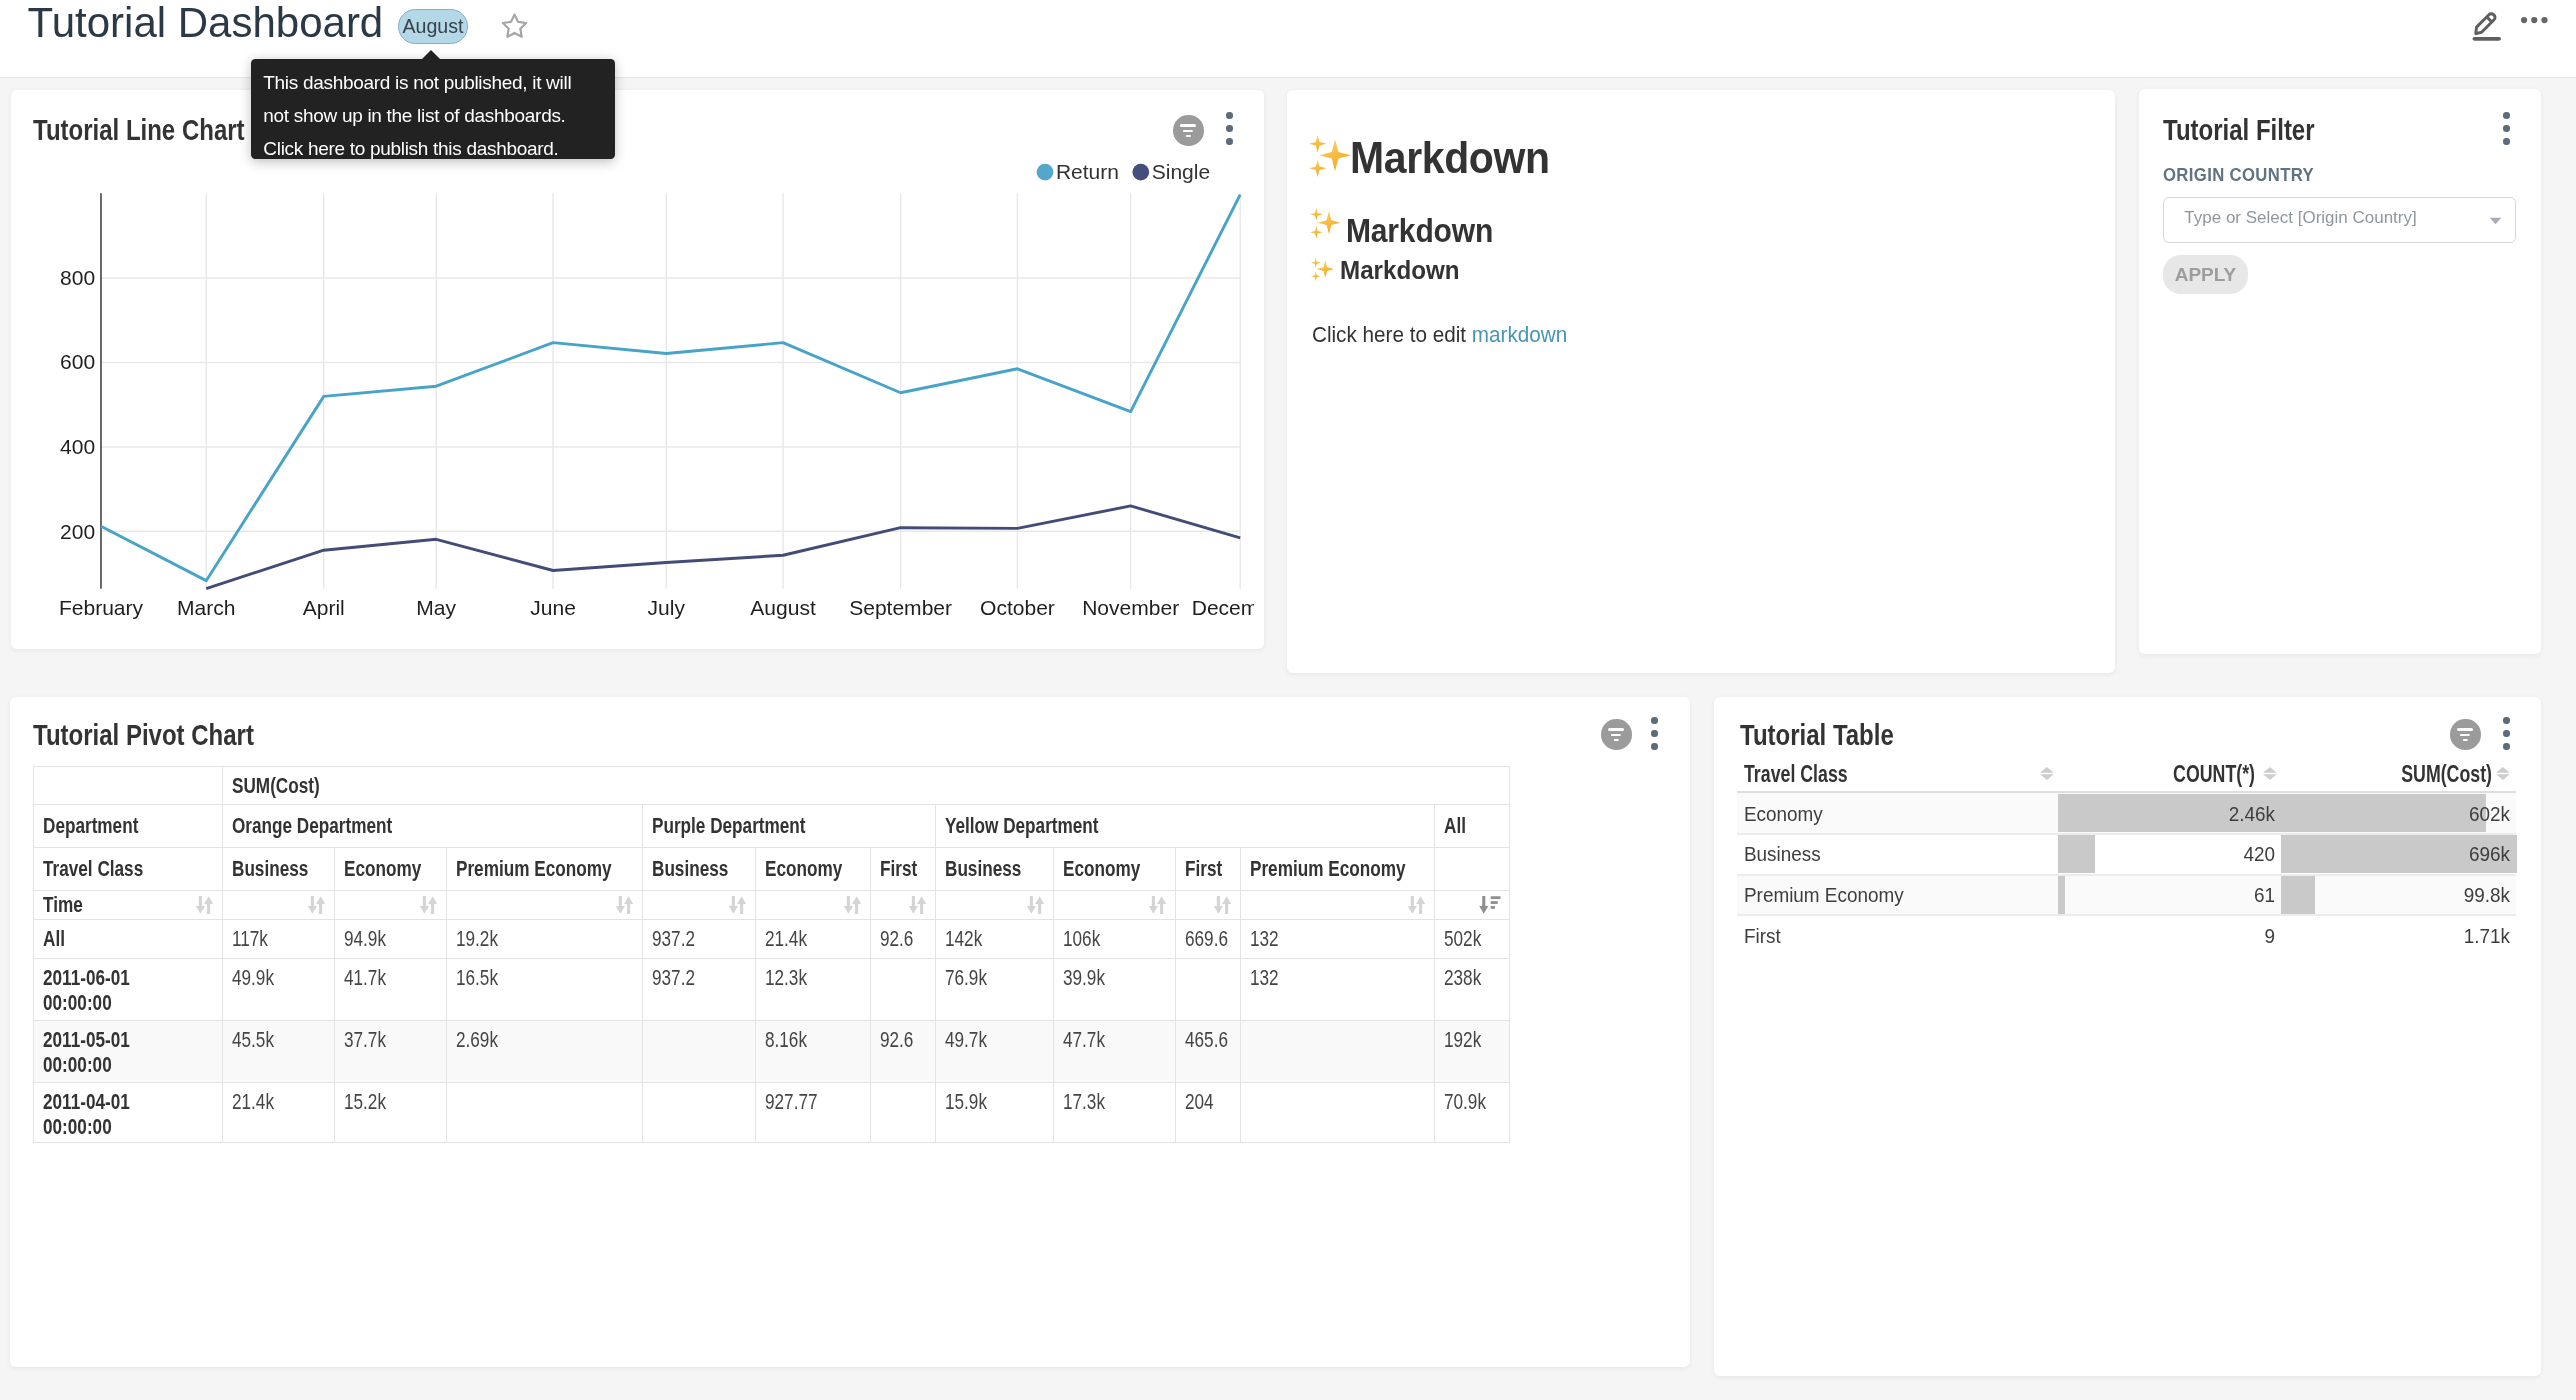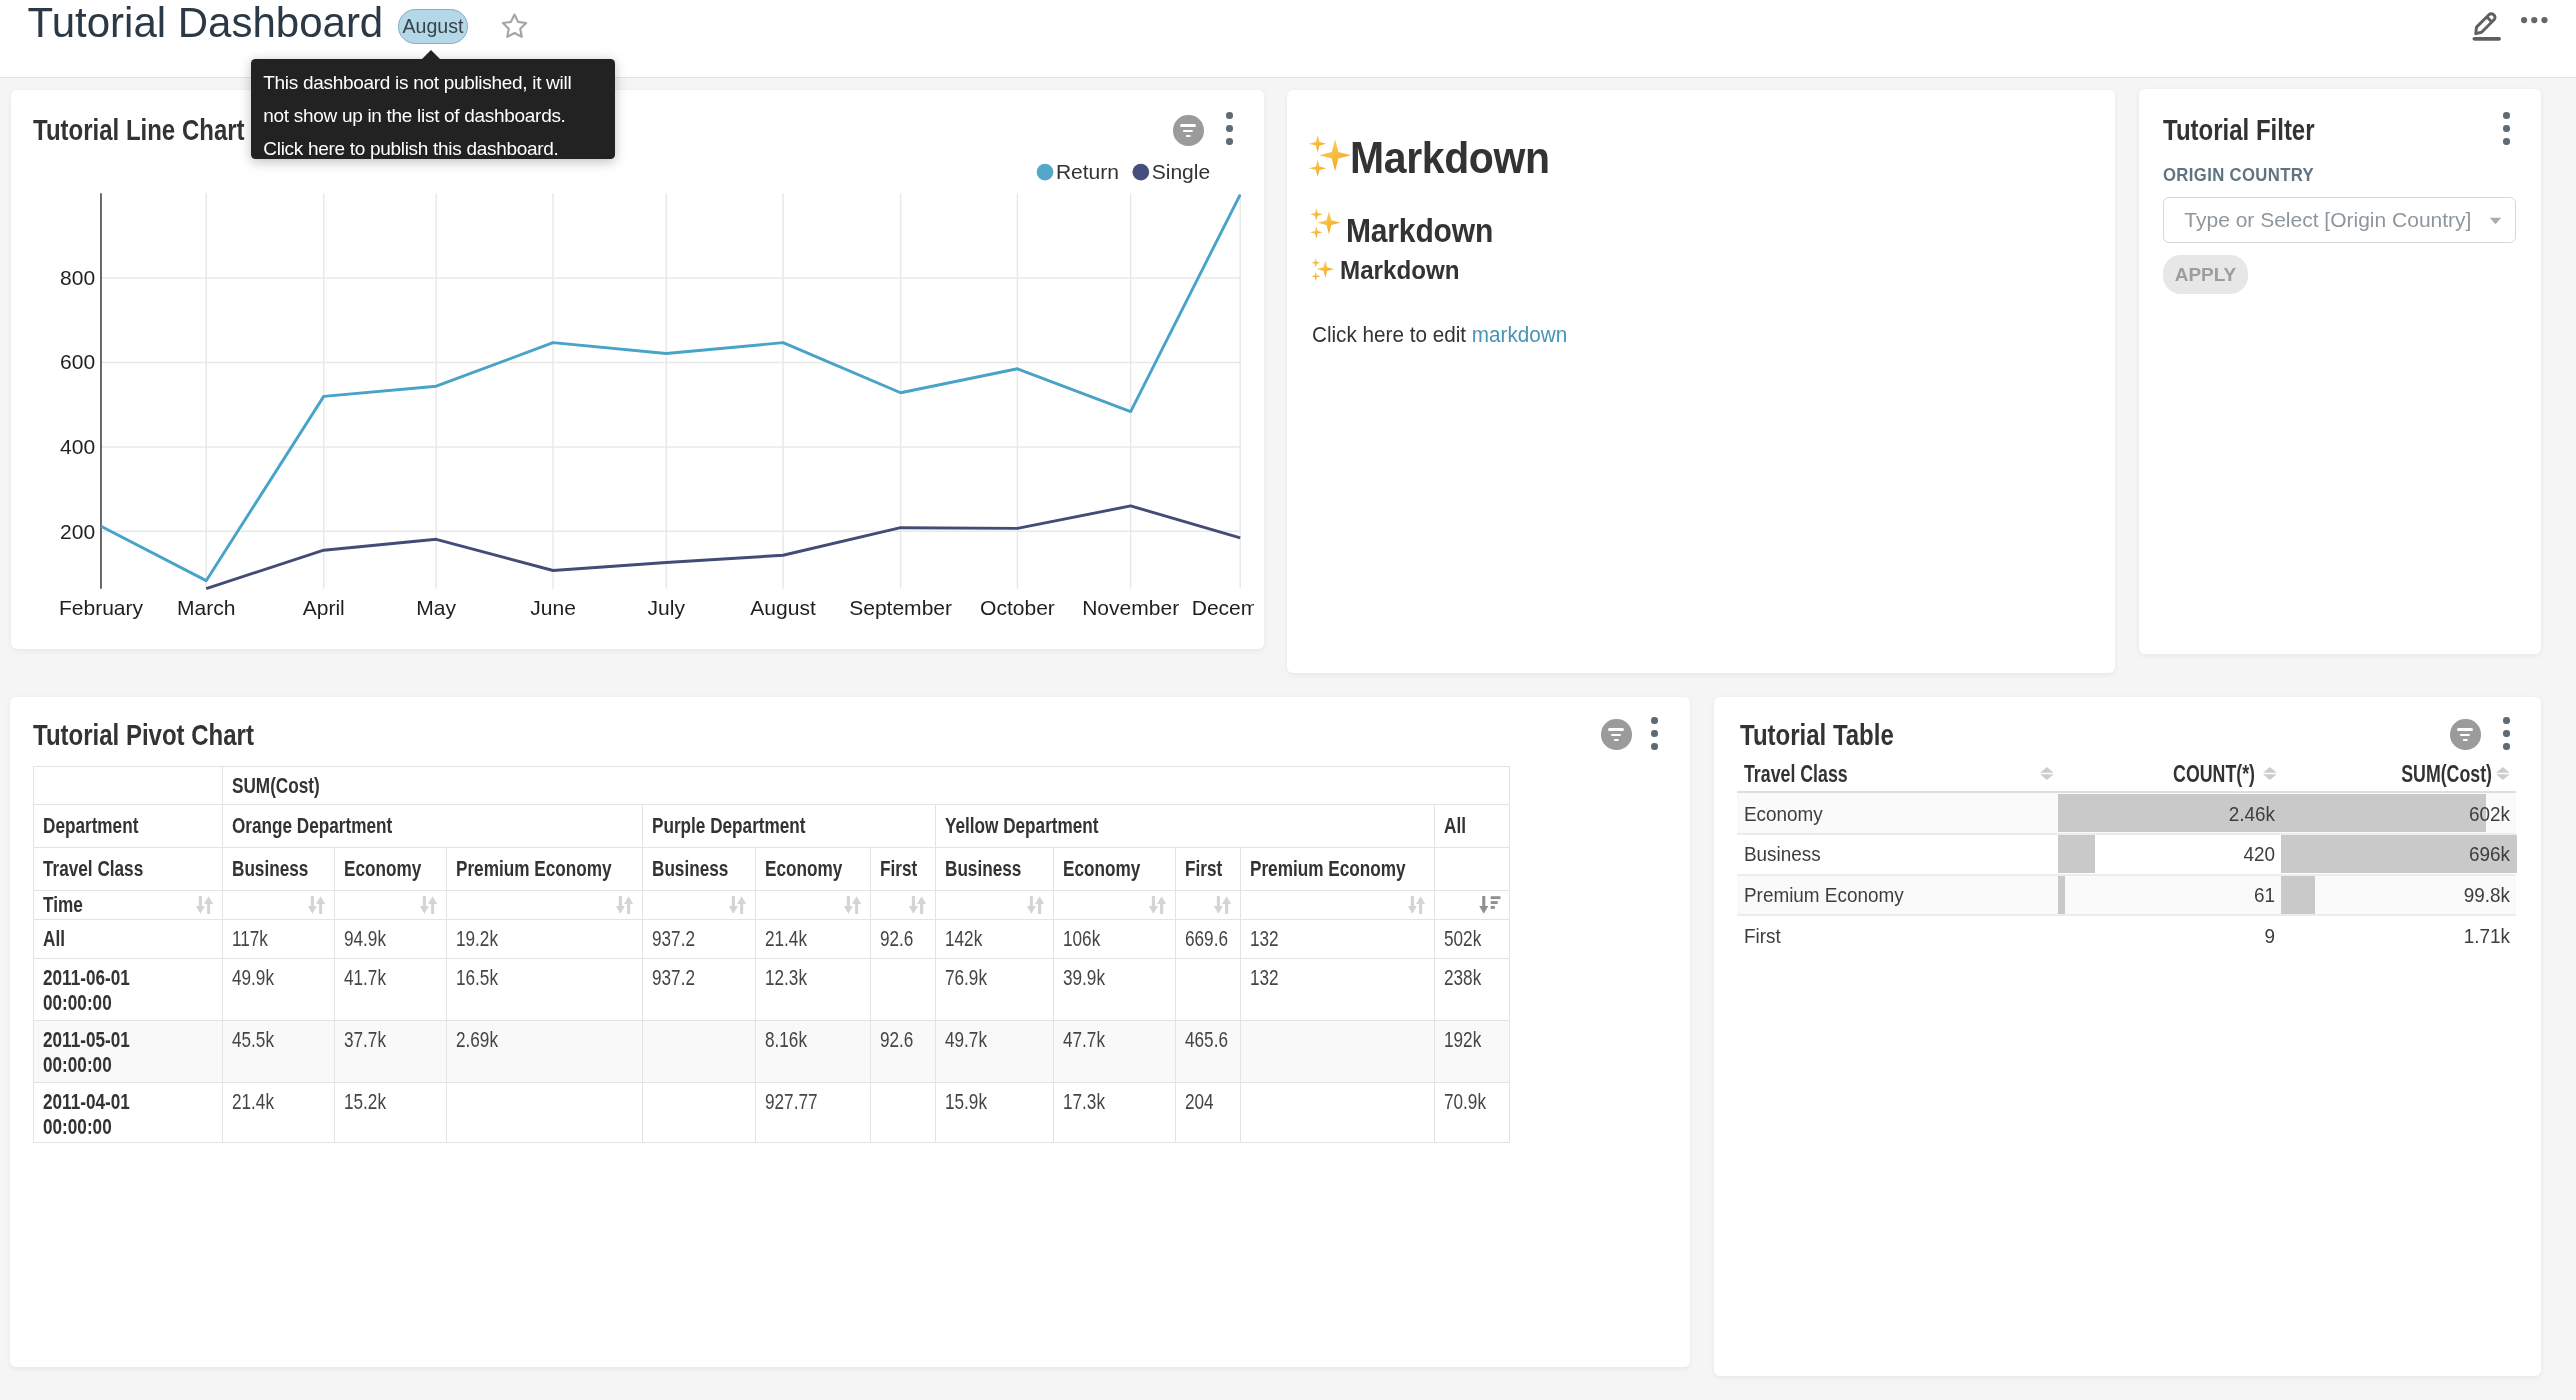--- a/index.html
+++ b/index.html
@@ -152,21 +152,21 @@
   <div class="abs" style="left:1312px; top:322px; font-size:22px; color:#333; transform:scaleX(0.94); transform-origin:0 0;">Click here to edit <span style="color:#4795b4;">markdown</span></div>
 
   <div class="ctitle" style="left:2163px; top:113px;">Tutorial Filter</div>
   <div class="vdots" style="left:2503px; top:112px;">
     <span></span>
     <span></span>
     <span></span>
   </div>
   <div class="abs" style="left:2163px; top:164px; font-size:19px; font-weight:700; color:#5f7380; letter-spacing:0.4px; transform:scaleX(0.88); transform-origin:0 0;">ORIGIN COUNTRY</div>
   <div class="abs" style="left:2163px; top:197px; width:353px; height:46px; border:1.5px solid #d6d6d6; border-radius:5.8px; background:#fff;">
-    <span style="position:absolute; left:20.3px; top:10.2px; font-size:21px; color:#8e979e;">Type or Select [Origin Country]</span>
+    <span style="position:absolute; left:20.3px; top:10.2px; font-size:17px; color:#8e979e;">Type or Select [Origin Country]</span>
     <svg style="position:absolute; right:13px; top:19px;" width="13" height="8.7" viewBox="0 0 18 12">
       <path d="M1 1 L9 10 L17 1 Z" fill="#a6adb4"></path>
     </svg>
   </div>
   <div class="abs" style="left:2163px; top:255px; width:85px; height:39px; background:#e7e7e7; border-radius:18px; text-align:center; line-height:39px; font-size:19px; font-weight:700; color:#9d9d9d;">APPLY</div>
 
   <div class="ctitle" style="left:33px; top:718px;">Tutorial Pivot Chart</div>
   <div class="ficon" style="left:1601px; top:719px;">
     <i class="l1"></i>
     <i class="l2"></i>

